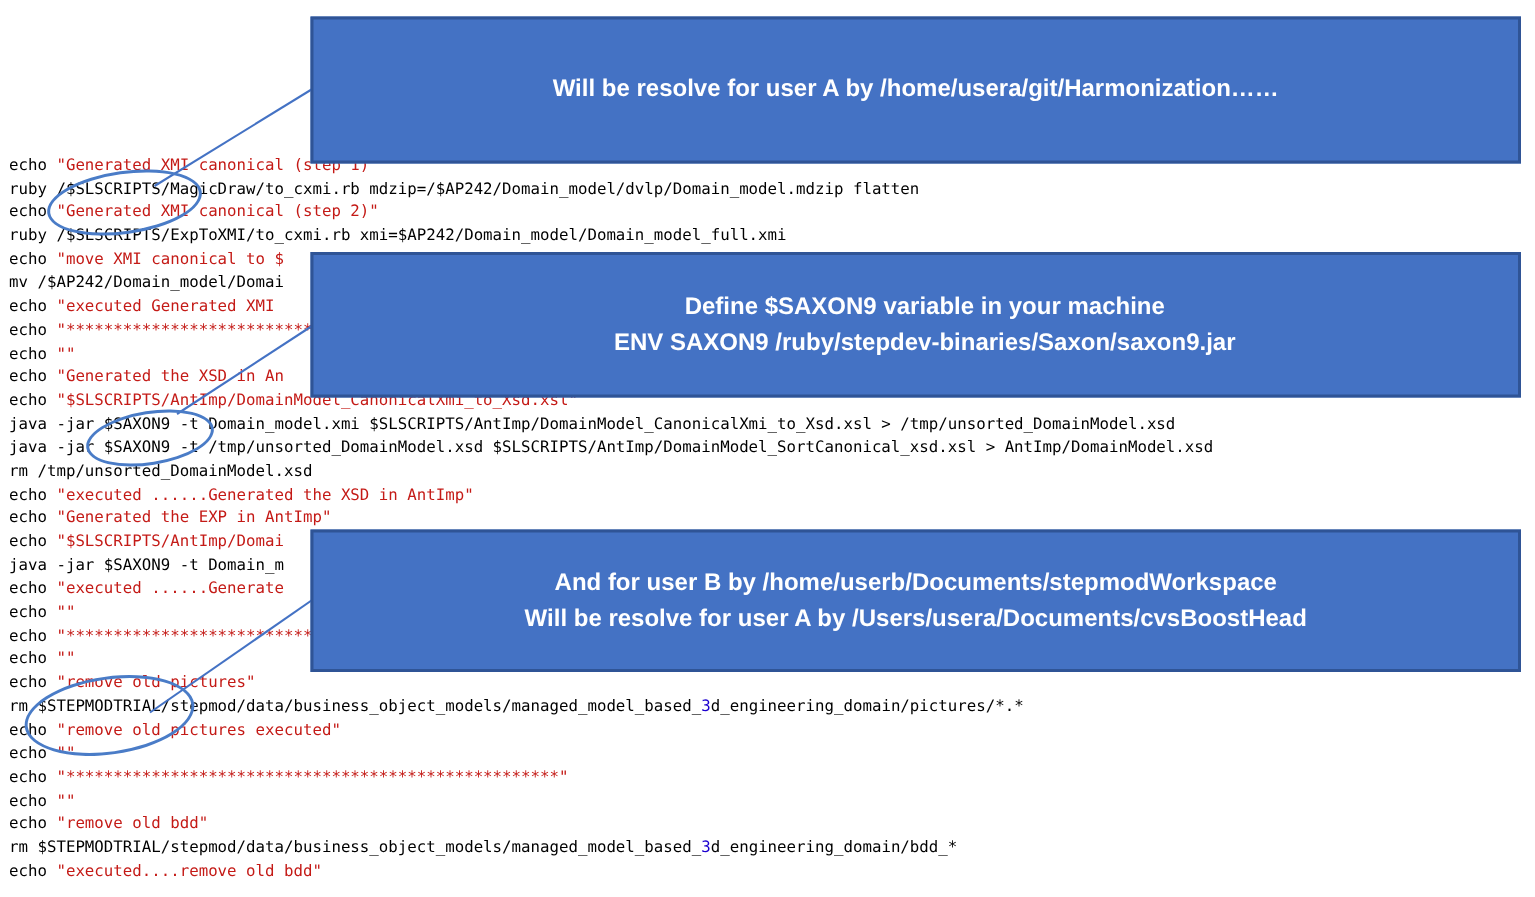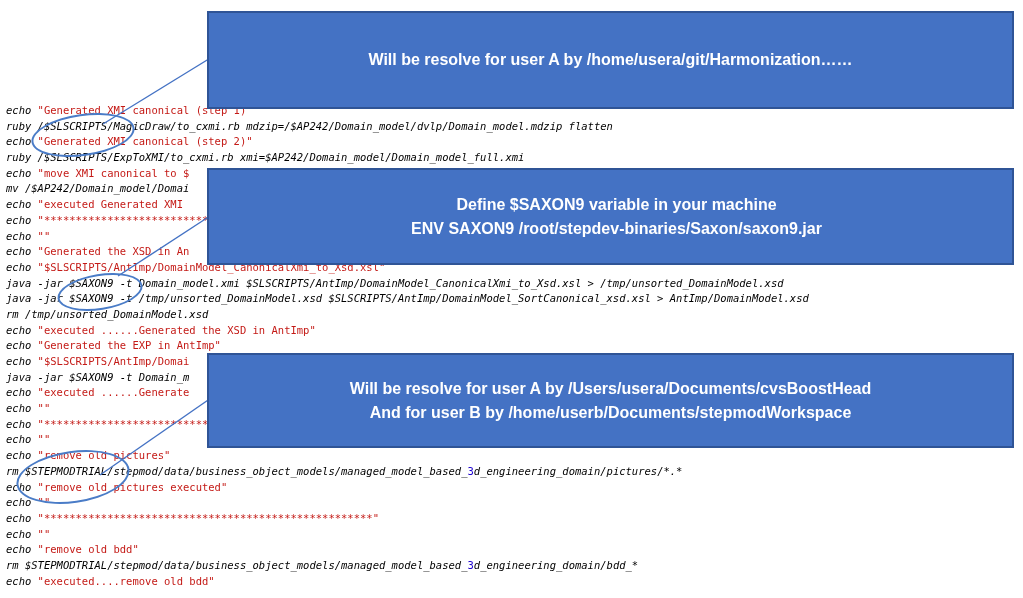--- a/index.html
+++ b/index.html
@@ -19,21 +19,21 @@
     top: 103px;
     margin: 0;
     z-index: 1;
     font-family: "DejaVu Sans Mono", monospace;
     font-size: 10.5px;
     line-height: 15.7px;
     white-space: pre;
     color: #000000;
   }
   .code-line { height: 15.7px; white-space: pre; }
-  .k { color: #000000; font-style: italic; }
+  .k { color: #000000; }
   .r { color: #c41a16; }
   .b { color: #1c00cf; }
 
   
   #connectors {
     position: absolute;
     left: 0; top: 0;
     width: 1023px; height: 598px;
     z-index: 2;
     pointer-events: none;
@@ -90,21 +90,21 @@
   <div class="ellipse" id="ellipse-1"></div>
   <div class="ellipse" id="ellipse-2"></div>
   <div class="ellipse" id="ellipse-3"></div>
 
   <div class="callout" id="callout-1">
     <div>Will be resolve for user A by /home/usera/git/Harmonization……</div>
   </div>
 
   <div class="callout" id="callout-2">
     <div>Define $SAXON9 variable in your machine</div>
-    <div>ENV SAXON9 /root/stepdev-binaries/Saxon/saxon9.jar</div>
+    <div>ENV SAXON9 /ruby/stepdev-binaries/Saxon/saxon9.jar</div>
   </div>
 
   <div class="callout" id="callout-3">
+    <div>And for user B by /home/userb/Documents/stepmodWorkspace</div>
     <div>Will be resolve for user A by /Users/usera/Documents/cvsBoostHead</div>
-    <div>And for user B by /home/userb/Documents/stepmodWorkspace</div>
   </div>
 
 </div>
 
 </body></html>

